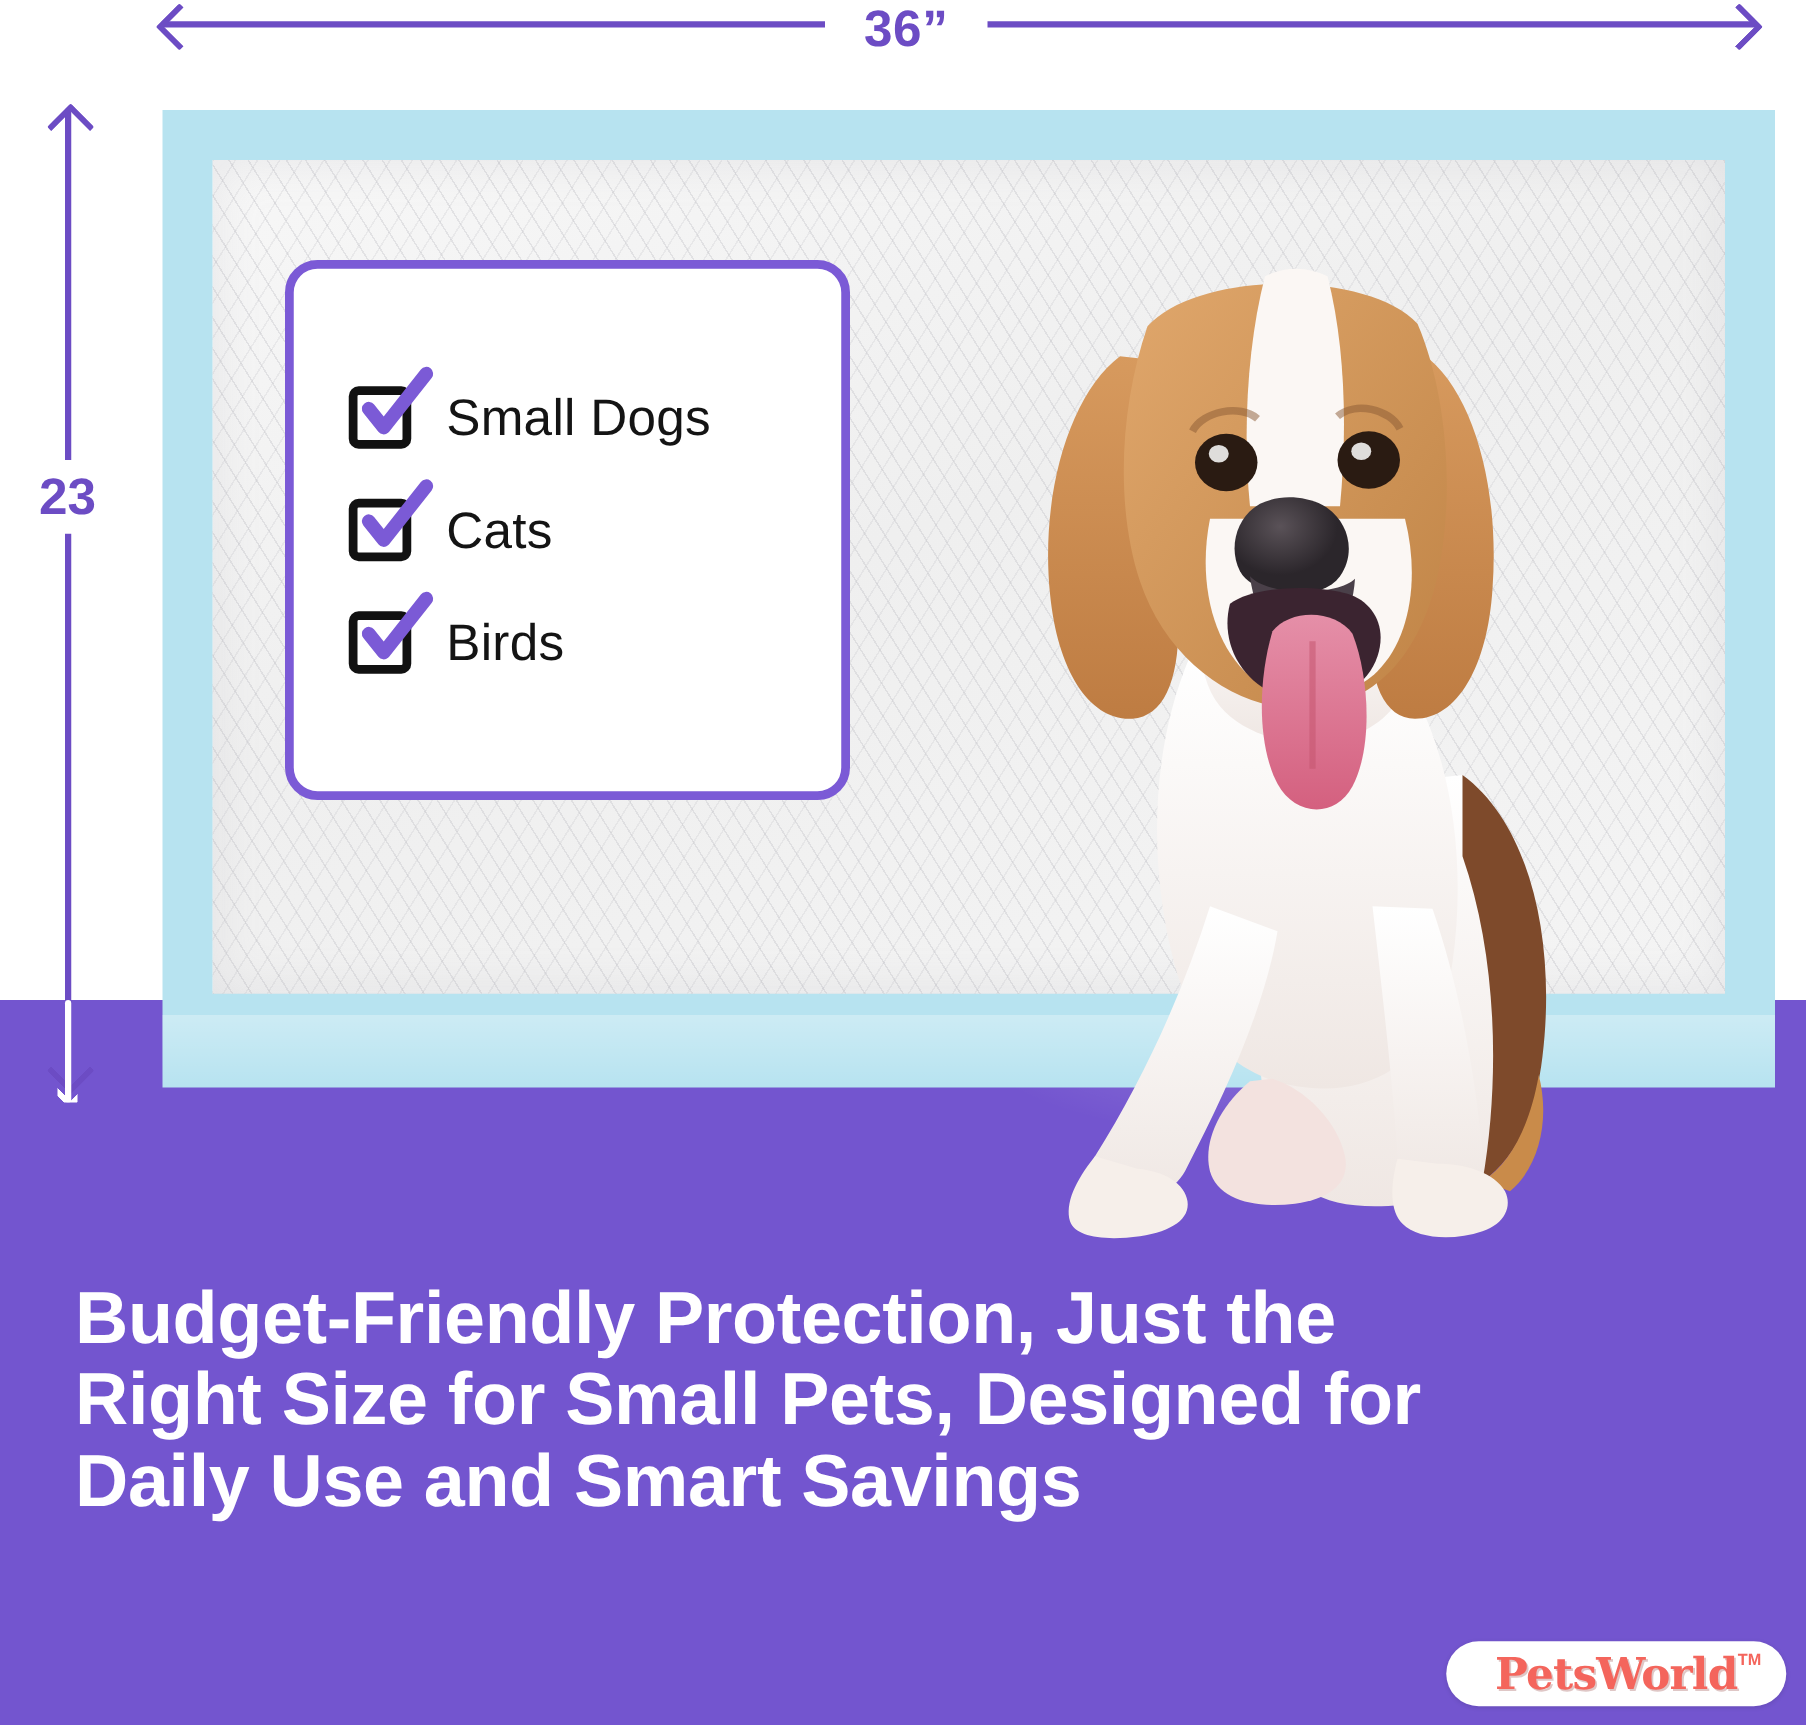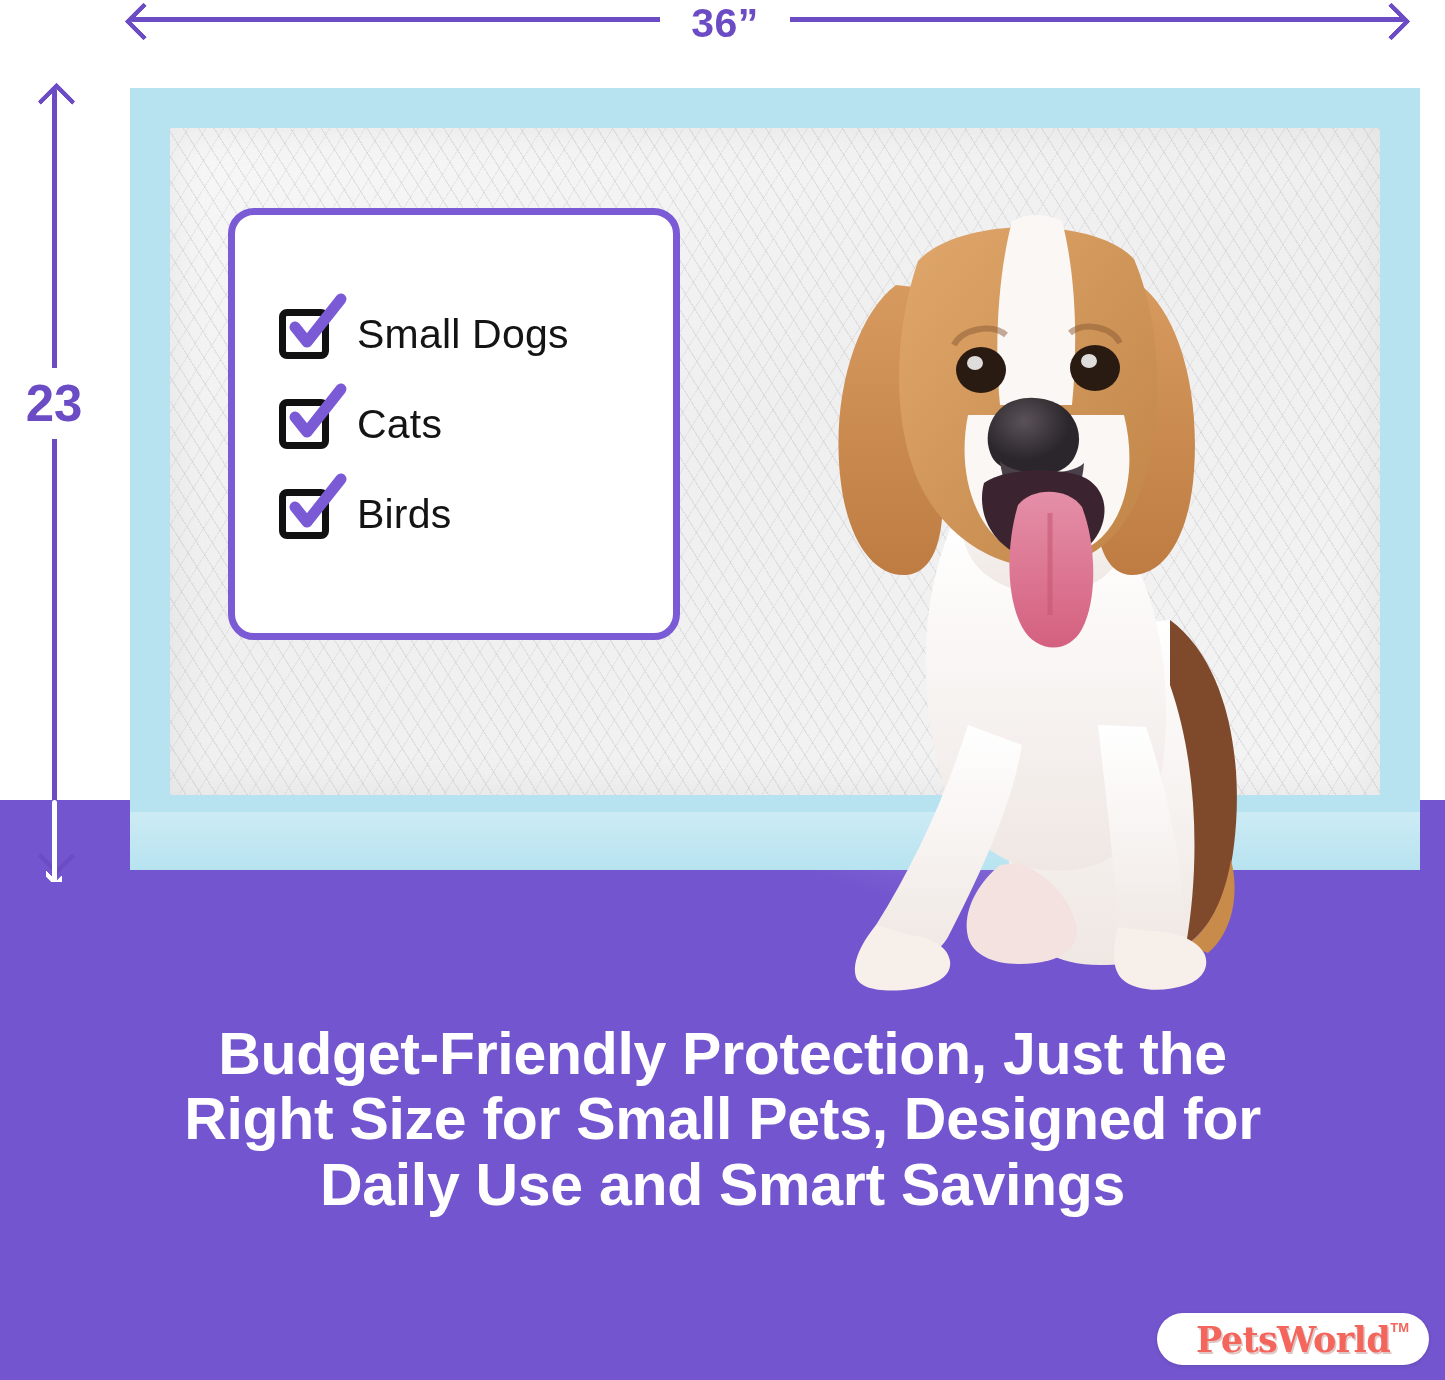--- a/index.html
+++ b/index.html
@@ -90,21 +90,21 @@
     position:absolute;left:6px;top:0;width:5px;height:100%;
     background:#ffffff;border-radius:3px;
   }
   .dim-v-white .head{
     position:absolute;left:-3px;bottom:0;width:22px;height:22px;
     border-top:5px solid #ffffff;border-left:5px solid #ffffff;
     border-radius:2px;transform:rotate(225deg);
   }
   .dim-v-label{
     position:absolute;left:8px;top:368px;width:92px;text-align:center;
-    font-size:51px;font-weight:700;color:#6C4CC4;
+    font-size:41px;font-weight:700;color:#6C4CC4;
     background:#fff;padding:6px 0;
   }
 
   
   .check-card{
     position:absolute;left:228px;top:208px;width:452px;height:432px;
     background:#ffffff;border:7px solid #7B5AD6;border-radius:26px;
     box-sizing:border-box;
     display:flex;flex-direction:column;justify-content:center;
     padding:6px 0 6px 44px;
@@ -128,21 +128,21 @@
   }
 
   
   .dog{
     position:absolute;left:700px;top:165px;width:600px;height:830px;
   }
 
   
   .headline{
     position:absolute;left:60px;top:1022px;width:1325px;
-    text-align:center;color:#ffffff;
+    text-align:left;color:#ffffff;
     font-size:59px;font-weight:700;line-height:1.11;
     letter-spacing:-.3px;
   }
   .headline div{white-space:nowrap;}
 
   
   .logo{
     position:absolute;left:1157px;top:1313px;width:272px;height:52px;
     background:#ffffff;border-radius:30px;
     display:flex;align-items:center;justify-content:center;

